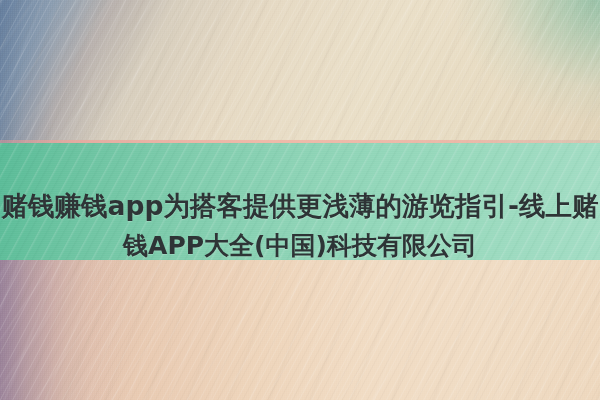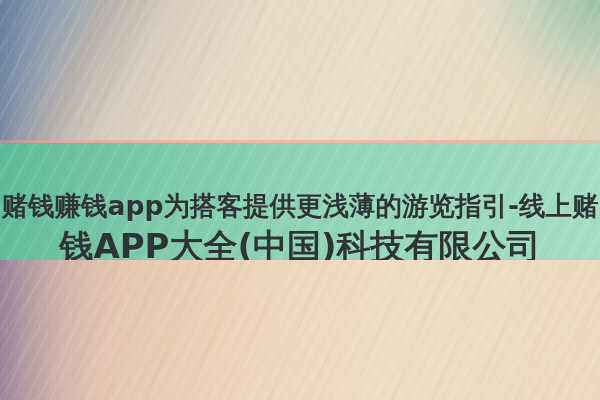--- a/index.html
+++ b/index.html
@@ -218,21 +218,21 @@
     font-family: "DejaVu Sans", "Liberation Sans", sans-serif;
     font-weight: bold;
     font-size: 27px;
     line-height: 40px;
     letter-spacing: 0px;
     color: #2e3436;
     white-space: nowrap;
     text-shadow: 0 1px 0 rgba(255,255,255,0.18);
   }
   #headline-line-1 { font-size: 26.5px; }
-  #headline-line-2 { font-size: 34px; }
+  #headline-line-2 { font-size: 25px; }
 </style>
 </head>
 <body>
 
 <div id="stage">
 
   <div class="bg-layer" id="bg-base"></div>
   <div class="bg-layer" id="bg-lower"></div>
   <div class="bg-layer" id="bg-cool-left"></div>
   <div class="bg-layer" id="bg-teal-right"></div>

